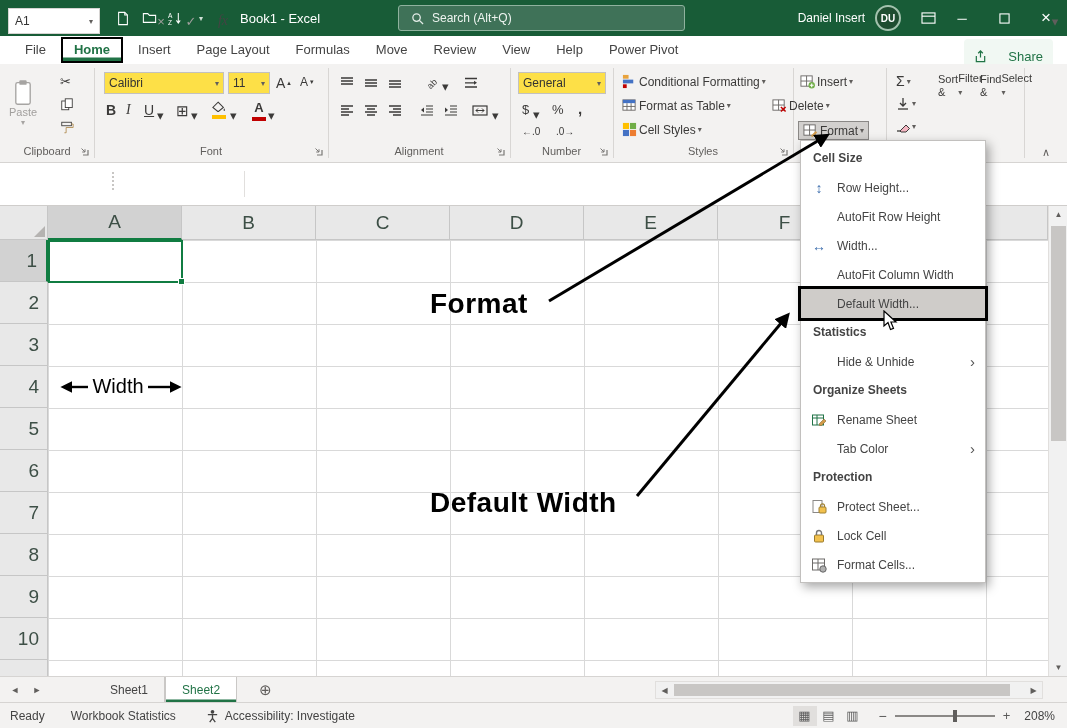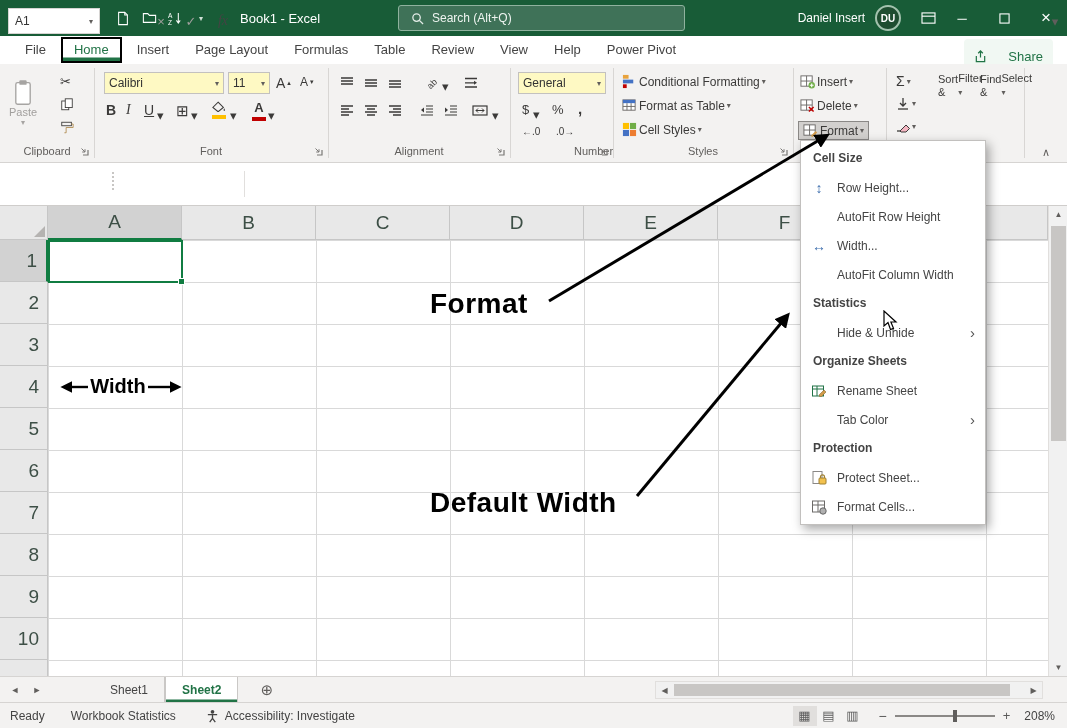--- a/index.html
+++ b/index.html
@@ -9,28 +9,28 @@
   
   .titlebar{left:0;top:0;width:1067px;height:36px;background:#185C37;display:flex;align-items:center;color:#fff}
   .tb-ic{display:inline-flex;align-items:center;justify-content:center;width:26px;height:26px;font-size:14px;color:#fff}
   .tb-dim{color:#79a28c}
   .search{left:398px;top:5px;width:287px;height:26px;background:#3f7258;border:1px solid #8fb29e;border-radius:3px;display:flex;align-items:center;color:#eef4f0;font-size:12px}
   .winbtn{width:42px;height:36px;display:flex;align-items:center;justify-content:center;font-size:13px;color:#fff}
   .avatar{width:26px;height:26px;border-radius:50%;background:#1e4d30;border:2px solid #a3c2ae;color:#fff;font-size:10px;font-weight:bold;display:flex;align-items:center;justify-content:center}
   
   .tabrow{left:0;top:36px;width:1067px;height:28px;background:#fff;display:flex;align-items:center}
   .rtab{padding:0 13px;font-size:13px;color:#444;height:28px;line-height:28px}
-  .rtab-home{margin:0 2px;height:26px;line-height:22px;border:2.5px solid #000;color:#217346;font-weight:normal;box-shadow:inset 0 -3.5px 0 #217346;padding:0 11px}
+  .rtab-home{margin:0 2px;height:26px;line-height:22px;border:2.5px solid #000;color:#217346;font-weight:bold;box-shadow:inset 0 -3.5px 0 #217346;padding:0 11px}
   .share{position:absolute;right:14px;top:3px;display:flex;align-items:center;gap:21px;color:#217346;font-size:13px;background:#f1f8f3;border-radius:4px;padding:10px 10px}
   
   .ribbon{left:0;top:64px;width:1067px;height:99px;background:#f3f2f1;border-bottom:1px solid #d6d4d2}
   .sep{position:absolute;top:4px;height:90px;width:1px;background:#d8d6d4}
   .glabel{position:absolute;top:81px;font-size:11px;color:#605e5c;text-align:center}
   .launcher{position:absolute;top:83px;width:9px;height:9px}
-  .combo{position:absolute;height:22px;background:#fef9c3;border:1px solid #c3c1bf;display:flex;align-items:center;font-size:12px;color:#333;padding:0 4px}
+  .combo{position:absolute;height:22px;background:#fde047;border:1px solid #c3c1bf;display:flex;align-items:center;font-size:12px;color:#333;padding:0 4px}
   .combo .dd{margin-left:auto}
   .dd{font-size:8px;color:#605e5c}
   .ric{position:absolute;display:flex;align-items:center;gap:2px;color:#3b3a39;font-size:13px}
   .slab{font-size:12px;color:#3b3a39}
   .bigbtn{position:absolute;display:flex;flex-direction:row;align-items:center;font-size:11px;color:#3b3a39;line-height:13px}
   .paste{left:6px;top:6px;width:46px;height:78px;display:flex;flex-direction:column;align-items:center;justify-content:center;color:#a19f9d;font-size:11px}
   .fmt-open{background:#d2d0ce;border:1px solid #8a8886}
   
   .fbar{left:0;top:163px;width:1067px;height:43px;background:#fff;border-bottom:1px solid #cfcdcb}
   .namebox{left:8px;top:8px;width:92px;height:26px;border:1px solid #d6d4d2;background:#fff;display:flex;align-items:center;padding:0 6px;font-size:12px}
@@ -55,26 +55,26 @@
   
   .menu{left:800px;top:140px;width:186px;background:#fff;border:1px solid #c2c0be;box-shadow:3px 4px 10px rgba(0,0,0,.35);padding:3px 0;z-index:30}
   .mh{height:29px;line-height:29px;padding-left:12px;font-weight:bold;font-size:12px;color:#444}
   .mi{position:relative;height:29px;display:flex;align-items:center;padding-left:36px;font-size:12px;color:#444}
   .mi .mic{position:absolute;left:8px;width:20px;text-align:center;display:flex;align-items:center;justify-content:center}
   .mi .subm{position:absolute;right:10px;font-size:15px;color:#555}
   .mi.hl{background:#cfccc9;box-shadow:0 0 0 3px #000;z-index:2}
   .mic.blue{color:#3f6fae;font-size:14px;font-weight:bold}
   
   .bigano{font-weight:800;font-size:28px;color:#000;letter-spacing:.5px;z-index:20}
-  .widthano{left:88px;top:375px;width:60px;text-align:center;font-weight:700;font-size:20px;color:#000;z-index:20}
+  .widthano{left:88px;top:375px;width:60px;text-align:center;font-weight:400;font-size:20px;color:#000;z-index:20}
   
   .sheetbar{left:0;top:676px;width:1067px;height:26px;background:#f3f2f1;border-top:1px solid #d6d4d2;display:flex;align-items:center}
   .stnav{width:22px;text-align:center;font-size:9px;color:#605e5c}
   .stab{height:25px;display:flex;align-items:center;padding:0 16px;font-size:12px;color:#444;border-right:1px solid #cac8c6}
-  .stab.act{background:#fff;color:#217346;font-weight:bold;box-shadow:inset 0 -2.5px 0 #217346;border-left:1px solid #cac8c6}
+  .stab.act{background:#fff;color:#217346;font-weight:normal;box-shadow:inset 0 -2.5px 0 #217346;border-left:1px solid #cac8c6}
   .hscroll{position:absolute;left:655px;top:4px;width:388px;height:18px;background:#f1f1f1;border:1px solid #e1dfdd;display:flex;align-items:center}
   .harrow{width:17px;text-align:center;font-size:8px;color:#605e5c}
   .hthumb{height:12px;width:336px;background:#c8c6c4;margin-left:1px}
   
   .statusbar{left:0;top:702px;width:1067px;height:26px;background:#f3f2f1;border-top:1px solid #d6d4d2;display:flex;align-items:center;font-size:12px;color:#444}
   .viewic{width:24px;height:20px;display:flex;align-items:center;justify-content:center;font-size:13px;color:#5a5a5a}
   .viewic.act{background:#e1dfdd}
   .ztrack{width:100px;height:2px;background:#8a8886;position:relative;margin:0 8px}
   .zthumb{position:absolute;left:58px;top:-5px;width:4px;height:12px;background:#605e5c}
   svg{display:block}
@@ -137,21 +137,21 @@
     </span>
   <span>Search (Alt+Q)</span>
 </div>
 
 <div class="abs tabrow">
   <span class="rtab" style="margin-left:12px">File</span>
   <span class="rtab rtab-home">Home</span>
   <span class="rtab">Insert</span>
   <span class="rtab">Page Layout</span>
   <span class="rtab">Formulas</span>
-  <span class="rtab">Table</span>
+  <span class="rtab">Move</span>
   <span class="rtab">Review</span>
   <span class="rtab">View</span>
   <span class="rtab">Help</span>
   <span class="rtab">Power Pivot</span>
   <span class="share">
     <span>
         <svg width="13" height="13" viewBox="0 0 14 14">
           <path d="M7 8V1.5M4.5 3.5L7 1l2.5 2.5M2.5 6.5v6h9v-6" fill="none" stroke="#217346" stroke-width="1.3"></path>
         </svg>
       </span>
@@ -331,21 +331,21 @@
   <span class="ric" style="left:800px;top:10px">
     <svg width="15" height="15" viewBox="0 0 16 16">
         <rect x="1" y="2" width="12" height="11" fill="#fff" stroke="#6c6a68"></rect>
         <path d="M1 7.5h12M7 2v11" stroke="#6c6a68"></path>
         <circle cx="12.5" cy="12" r="3.4" fill="#70ad47"></circle>
         <path d="M12.5 10v4M10.5 12h4" stroke="#fff" stroke-width="1.2"></path>
       </svg>
     <span class="slab">Insert</span>
       <span class="dd">▾</span>
   </span>
-  <span class="ric" style="left:800px;top:34px">
+  <span class="ric" style="left:772px;top:34px">
     <svg width="15" height="15" viewBox="0 0 16 16">
         <rect x="1" y="2" width="12" height="11" fill="#fff" stroke="#6c6a68"></rect>
         <path d="M1 7.5h12M7 2v11" stroke="#6c6a68"></path>
         <path d="M9.5 9.5l5 5M14.5 9.5l-5 5" stroke="#c00000" stroke-width="1.6"></path>
       </svg>
     <span class="slab">Delete</span>
       <span class="dd">▾</span>
   </span>
   <span class="ric fmt-open" style="left:798px;top:57px;padding:1px 4px">
     <svg width="15" height="15" viewBox="0 0 16 16">
@@ -388,21 +388,21 @@
         <circle cx="7" cy="7" r="4.6" fill="none" stroke="#3b3a39" stroke-width="1.5"></circle>
         <path d="M10.5 10.5l5 5" stroke="#3b3a39" stroke-width="1.8"></path>
       </svg>
     <span>Find &amp;</span>
     <span><span>Select</span> <span class="dd">▾</span></span>
   </span>
 
   <div class="glabel" style="left:0;width:94px">Clipboard</div>
   <div class="glabel" style="left:96px;width:230px">Font</div>
   <div class="glabel" style="left:330px;width:178px">Alignment</div>
-  <div class="glabel" style="left:540px;width:107px">Number</div>
+  <div class="glabel" style="left:508px;width:107px">Number</div>
   <div class="glabel" style="left:615px;width:176px">Styles</div>
   <span class="launcher" style="left:80px">
       <svg width="9" height="9" viewBox="0 0 9 9">
         <path d="M8 3v5H3" fill="none" stroke="#7a7876" stroke-width="1.2"></path>
         <path d="M1.5 1.5L5 5M5 2.2V5H2.2" fill="none" stroke="#7a7876"></path>
       </svg>
     </span>
   <span class="launcher" style="left:314px">
       <svg width="9" height="9" viewBox="0 0 9 9">
         <path d="M8 3v5H3" fill="none" stroke="#7a7876" stroke-width="1.2"></path>
@@ -487,20 +487,23 @@
   <div class="mi">
       <span>AutoFit Row Height</span>
     </div>
   <div class="mi">
       <span class="mic blue">↔</span>
       <span>Width...</span>
     </div>
   <div class="mi">
       <span>AutoFit Column Width</span>
     </div>
+  <div class="mi hl">
+      <span>Default Width...</span>
+    </div>
   <div class="mh">Statistics</div>
   <div class="mi">
       <span>Hide &amp; Unhide</span>
       <span class="subm">›</span>
     </div>
   <div class="mh">Organize Sheets</div>
   <div class="mi">
       <span class="mic">
         <svg width="16" height="16" viewBox="0 0 16 16">
           <rect x="1.5" y="3" width="11" height="10" fill="#fff" stroke="#217346"></rect>
@@ -517,20 +520,29 @@
   <div class="mh">Protection</div>
   <div class="mi">
       <span class="mic">
         <svg width="16" height="16" viewBox="0 0 16 16">
           <rect x="2" y="1.5" width="9" height="12" fill="#fff" stroke="#8a8886"></rect>
           <rect x="8" y="8" width="7" height="6" rx="1" fill="#f2c14e" stroke="#a08030"></rect>
           <path d="M9.5 8V6.8a2 2 0 014 0V8" fill="none" stroke="#a08030" stroke-width="1.2"></path>
         </svg>
       </span>
       <span>Protect Sheet...</span>
+    </div>
+  <div class="mi">
+      <span class="mic">
+        <svg width="16" height="16" viewBox="0 0 16 16">
+          <rect x="3.5" y="7" width="9" height="7" rx="1" fill="#f2c14e" stroke="#9a7b2d"></rect>
+          <path d="M5.5 7V5a2.5 2.5 0 015 0v2" fill="none" stroke="#777" stroke-width="1.4"></path>
+        </svg>
+      </span>
+      <span>Lock Cell</span>
     </div>
   <div class="mi">
       <span class="mic">
         <svg width="16" height="16" viewBox="0 0 16 16">
           <rect x="1.5" y="2" width="12" height="11" fill="#fff" stroke="#6c6a68"></rect>
           <path d="M1.5 6h12M7 2v11" stroke="#6c6a68"></path>
           <circle cx="12" cy="12" r="3.2" fill="#b0b0b0" stroke="#666"></circle>
         </svg>
       </span>
       <span>Format Cells...</span>

